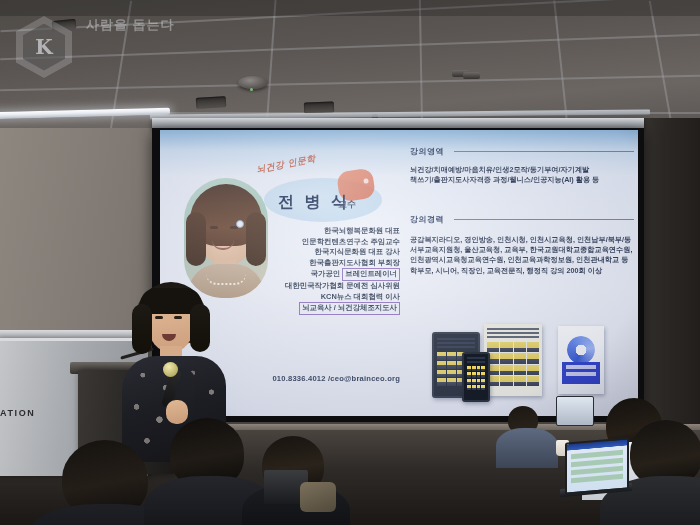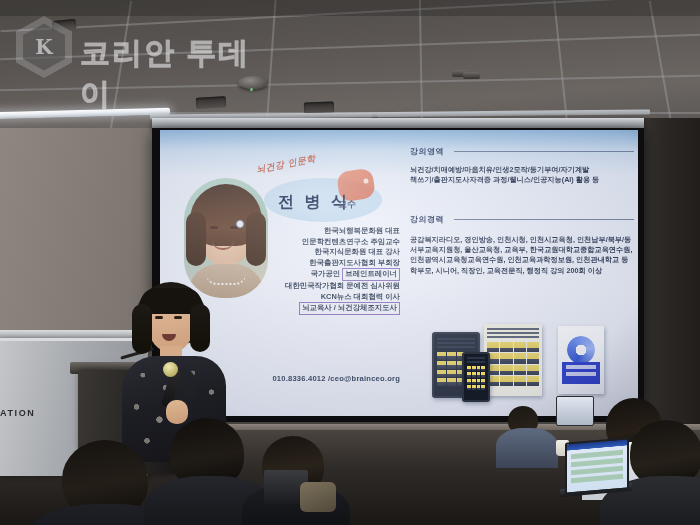--- a/index.html
+++ b/index.html
@@ -474,16 +474,16 @@
         <i></i>
     </div>
   </div>
   <div class="gear-box"></div>
   <div class="bag"></div>
 
   <div class="watermark">
     <div class="wm-hex">
       <div class="wm-hex-in">K</div>
     </div>
-    <div class="wm-main">코리안 투데이</div>
+    <div class="wm-sub">사람을 돕는다</div>
   </div>
 
 </div>
 
 </body></html>

